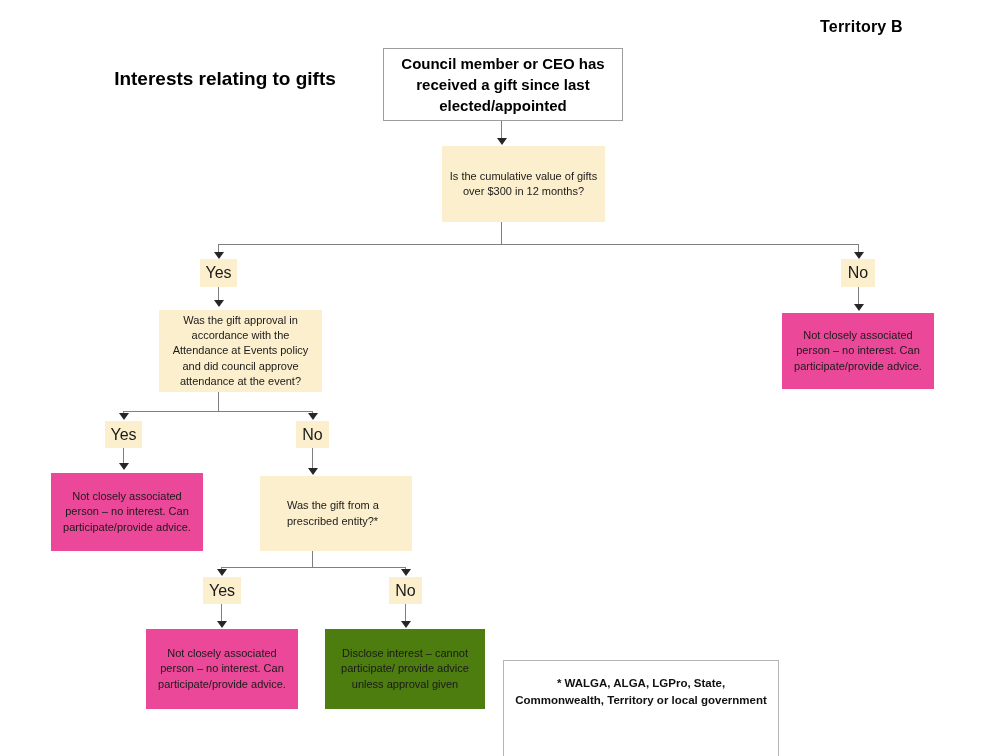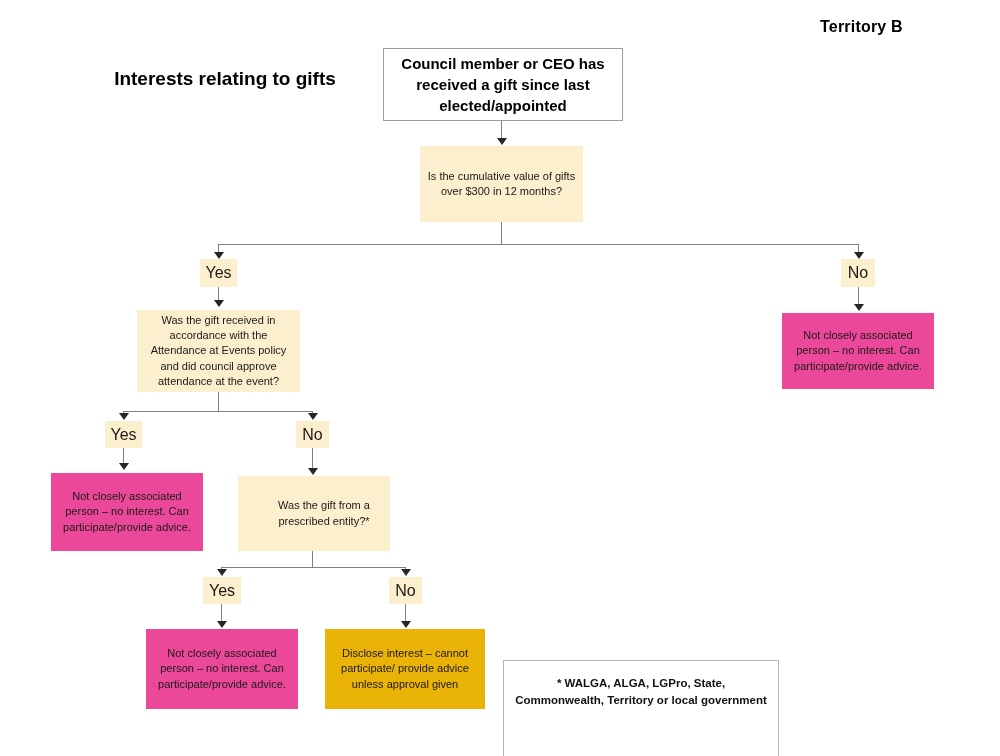--- a/index.html
+++ b/index.html
@@ -45,34 +45,34 @@
     box-sizing: border-box;
     display: flex;
     align-items: center;
     justify-content: center;
     text-align: center;
     font-size: 11px;
     line-height: 1.38;
     color: #1a1a1a;
     padding: 4px 7px;
   }
-  .node.cream { background: #fcefcd; }
+  .node.cream { background: #fcefcd; margin-left: 22px; }
   .node.green { background: #ec4899; }
-  .node.red   { background: #eab308; }
+  .node.red   { background: #4d7c0f; }
   .node.white {
     background: #ffffff;
     border: 1px solid #9d9d9d;
   }
   .node-start {
     font-size: 15px;
     font-weight: bold;
     line-height: 1.4;
     color: #000000;
   }
-  .node.leftalign { justify-content: flex-start; text-align: center; }
+  .node.leftalign { justify-content: flex-start; text-align: left; }
 
   
   .chip {
     box-sizing: border-box;
     background: #fcefcd;
     display: flex;
     align-items: center;
     justify-content: center;
     font-size: 16px;
     color: #1a1a1a;
@@ -134,21 +134,21 @@
   <div class="abs arrow" style="left:214px; top:300px;"></div>
 
   <div class="abs vline" style="left:858px; top:244px; height:11px;"></div>
   <div class="abs arrow" style="left:854px; top:252px;"></div>
   <div class="abs chip" style="left:841px; top:259px; width:34px; height:28px;">No</div>
   <div class="abs vline" style="left:858px; top:287px; height:20px;"></div>
   <div class="abs arrow" style="left:854px; top:304px;"></div>
 
   <div class="abs node green" style="left:782px; top:313px; width:152px; height:76px;">Not closely associated person – no interest.  Can participate/provide advice.</div>
 
-  <div class="abs node cream" style="left:137px; top:310px; width:163px; height:82px;">Was the gift received in accordance with the Attendance at Events policy and did council approve attendance at the event?</div>
+  <div class="abs node cream" style="left:137px; top:310px; width:163px; height:82px;">Was the gift approval in accordance with the Attendance at Events policy and did council approve attendance at the event?</div>
 
   <div class="abs vline" style="left:218px; top:392px; height:20px;"></div>
   <div class="abs hline" style="left:123px; top:411px; width:189px;"></div>
 
   <div class="abs vline" style="left:123px; top:411px; height:6px;"></div>
   <div class="abs arrow" style="left:119px; top:413px;"></div>
   <div class="abs chip" style="left:105px; top:421px; width:37px; height:27px;">Yes</div>
   <div class="abs vline" style="left:123px; top:448px; height:19px;"></div>
   <div class="abs arrow" style="left:119px; top:463px;"></div>
 

